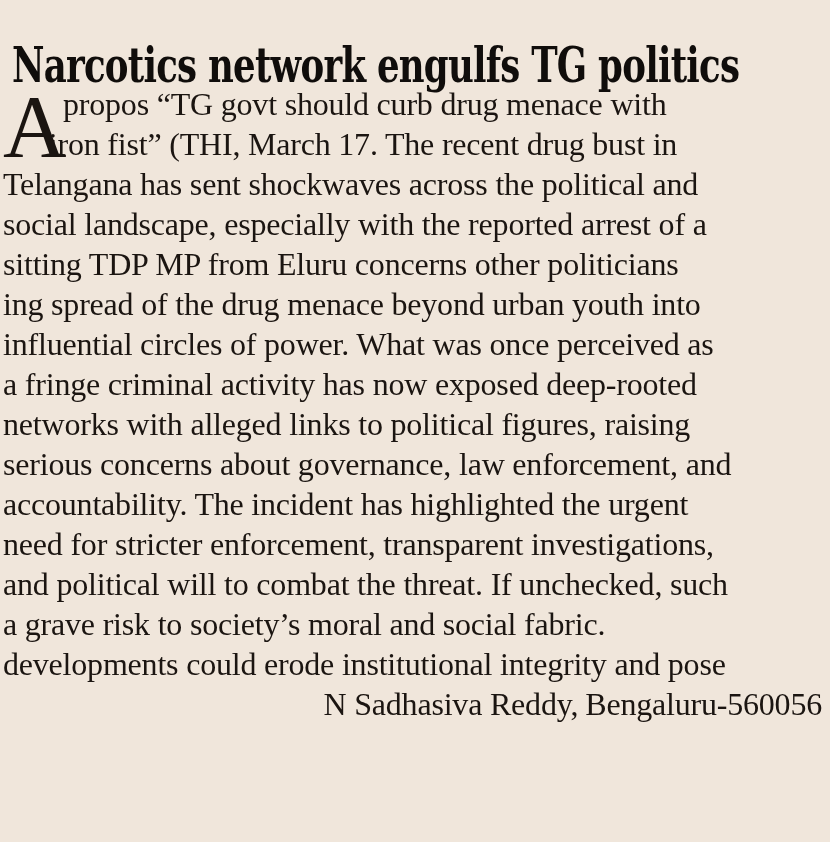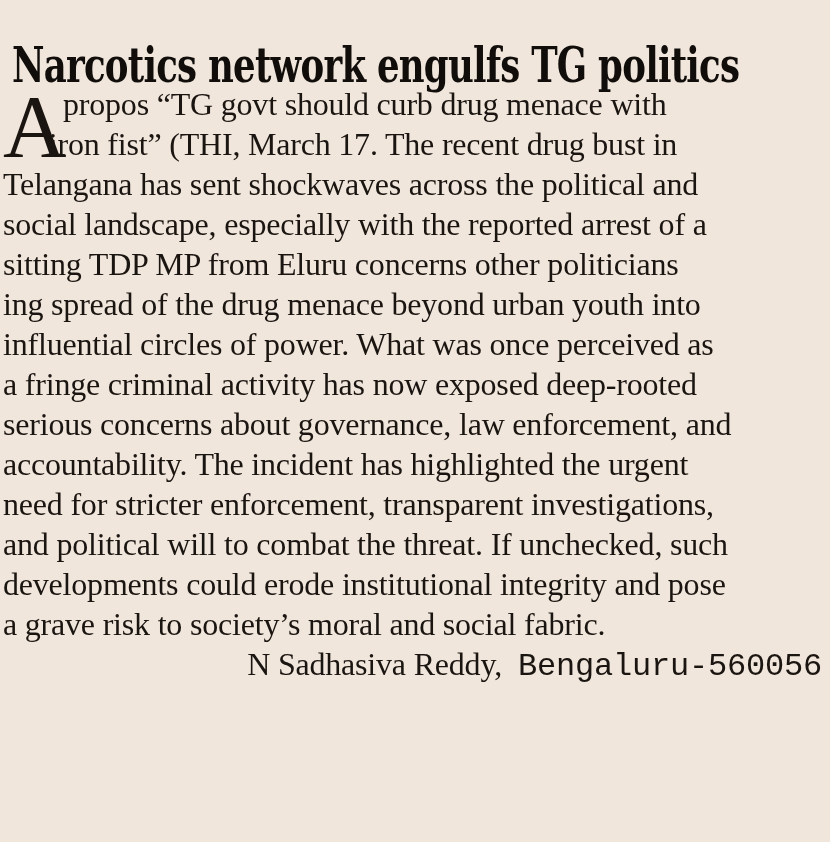--- a/index.html
+++ b/index.html
@@ -59,45 +59,46 @@
     height: 40px;
     font-family: Liberation Serif, serif;
   }
   .signature {
     height: 40px;
     text-align: right;
     padding-right: 5px;
     white-space: nowrap;
   }
   .sig-name { }
-  .sig-loc { margin-left: 16px; font-family: Liberation Mono, monospace; }
+  .sig-loc { margin-left: 7px; }
 </style>
 </head>
 <body style="background: rgb(240, 230, 219);">
 
 <h1 class="headline" id="headline-1"><span class="squeeze">Narcotics network engulfs TG politics</span></h1>
 
 <div class="body-col">
   <div class="dropcap-float">
     <span class="dropcap">A</span>
   </div>
   <div>
       <div class="line">propos “TG govt should curb drug menace with</div>
       <div class="line">iron fist” (THI, March 17. The recent drug bust in</div>
       <div class="line">Telangana has sent shockwaves across the political and</div>
       <div class="line">social landscape, especially with the reported arrest of a</div>
       <div class="line">sitting TDP MP from Eluru concerns other politicians</div>
       <div class="line">ing spread of the drug menace beyond urban youth into</div>
       <div class="line">influential circles of power. What was once perceived as</div>
       <div class="line">a fringe criminal activity has now exposed deep-rooted</div>
+      <div class="line">networks with alleged links to political figures, raising</div>
       <div class="line">serious concerns about governance, law enforcement, and</div>
       <div class="line">accountability. The incident has highlighted the urgent</div>
       <div class="line">need for stricter enforcement, transparent investigations,</div>
       <div class="line">and political will to combat the threat. If unchecked, such</div>
+      <div class="line">a grave risk to society’s moral and social fabric.</div>
       <div class="line">developments could erode institutional integrity and pose</div>
-      <div class="line">a grave risk to society’s moral and social fabric.</div>
     </div>
   <div class="signature">
     <span class="sig-name">N Sadhasiva Reddy,</span><span class="sig-loc">Bengaluru-560056</span>
   </div>
 </div>
 
 <h1 class="headline" id="headline-2"><span class="squeeze">Punish all peddlers</span></h1>
 
 </body></html>

